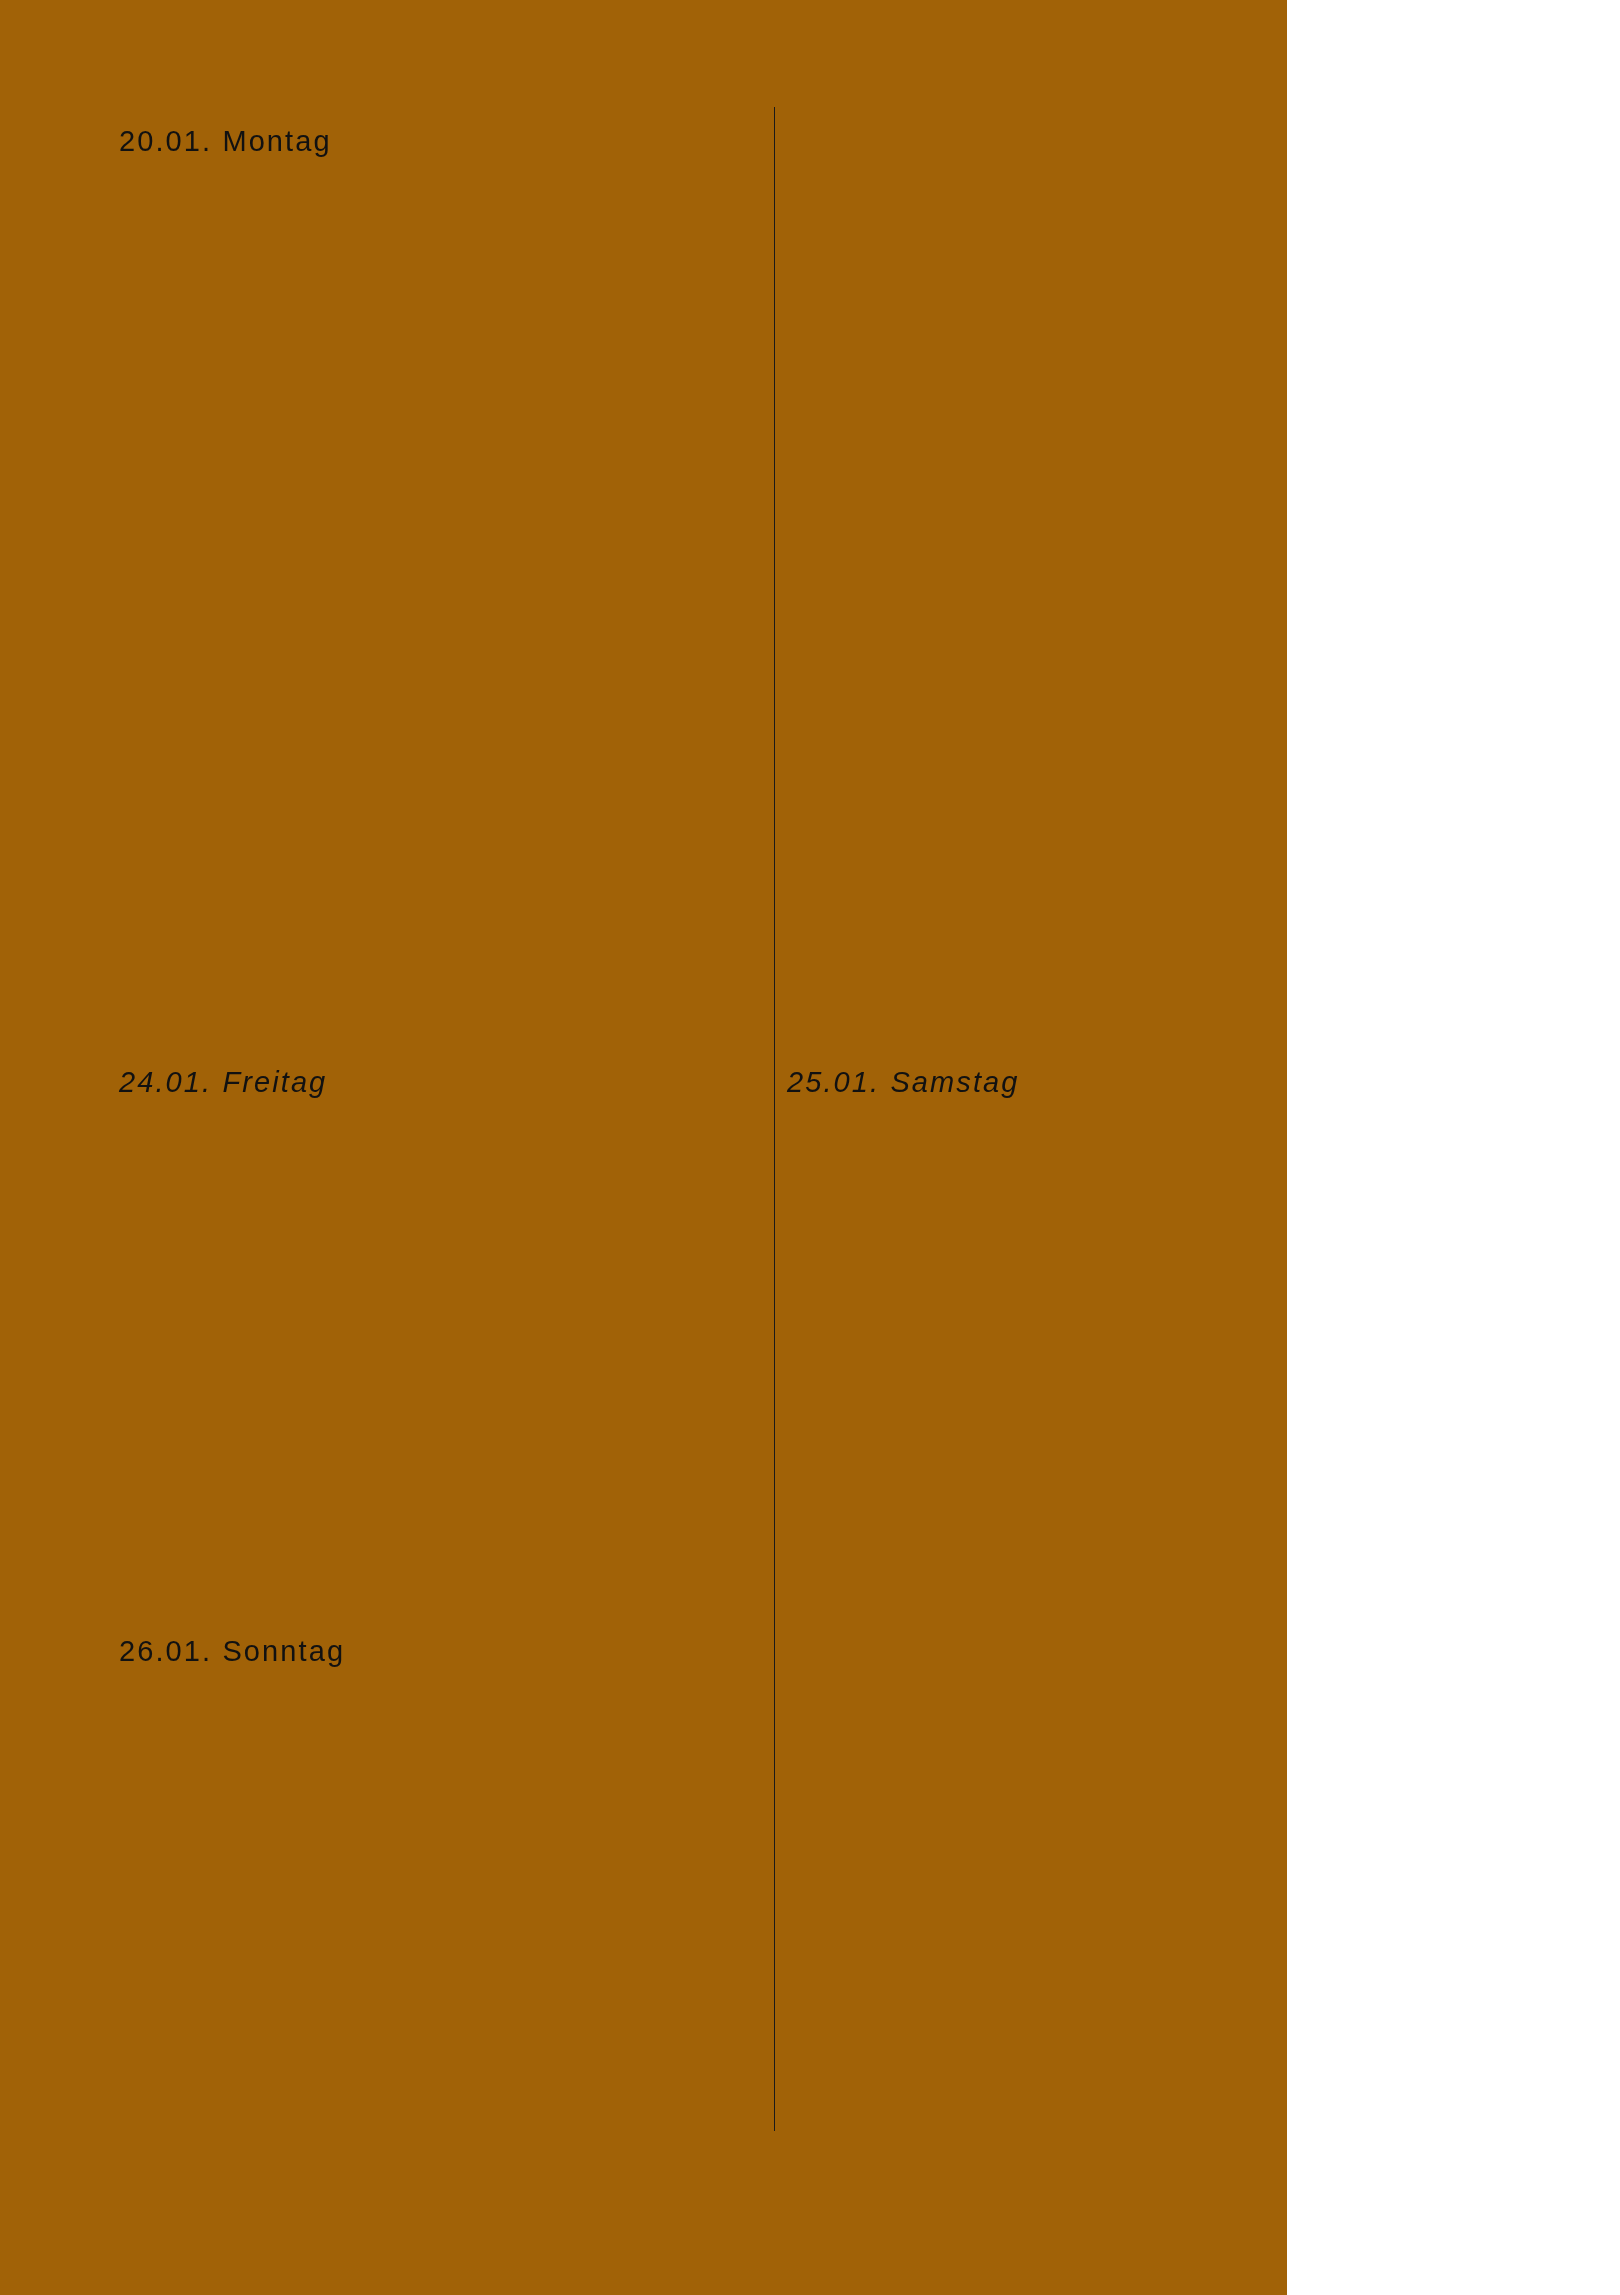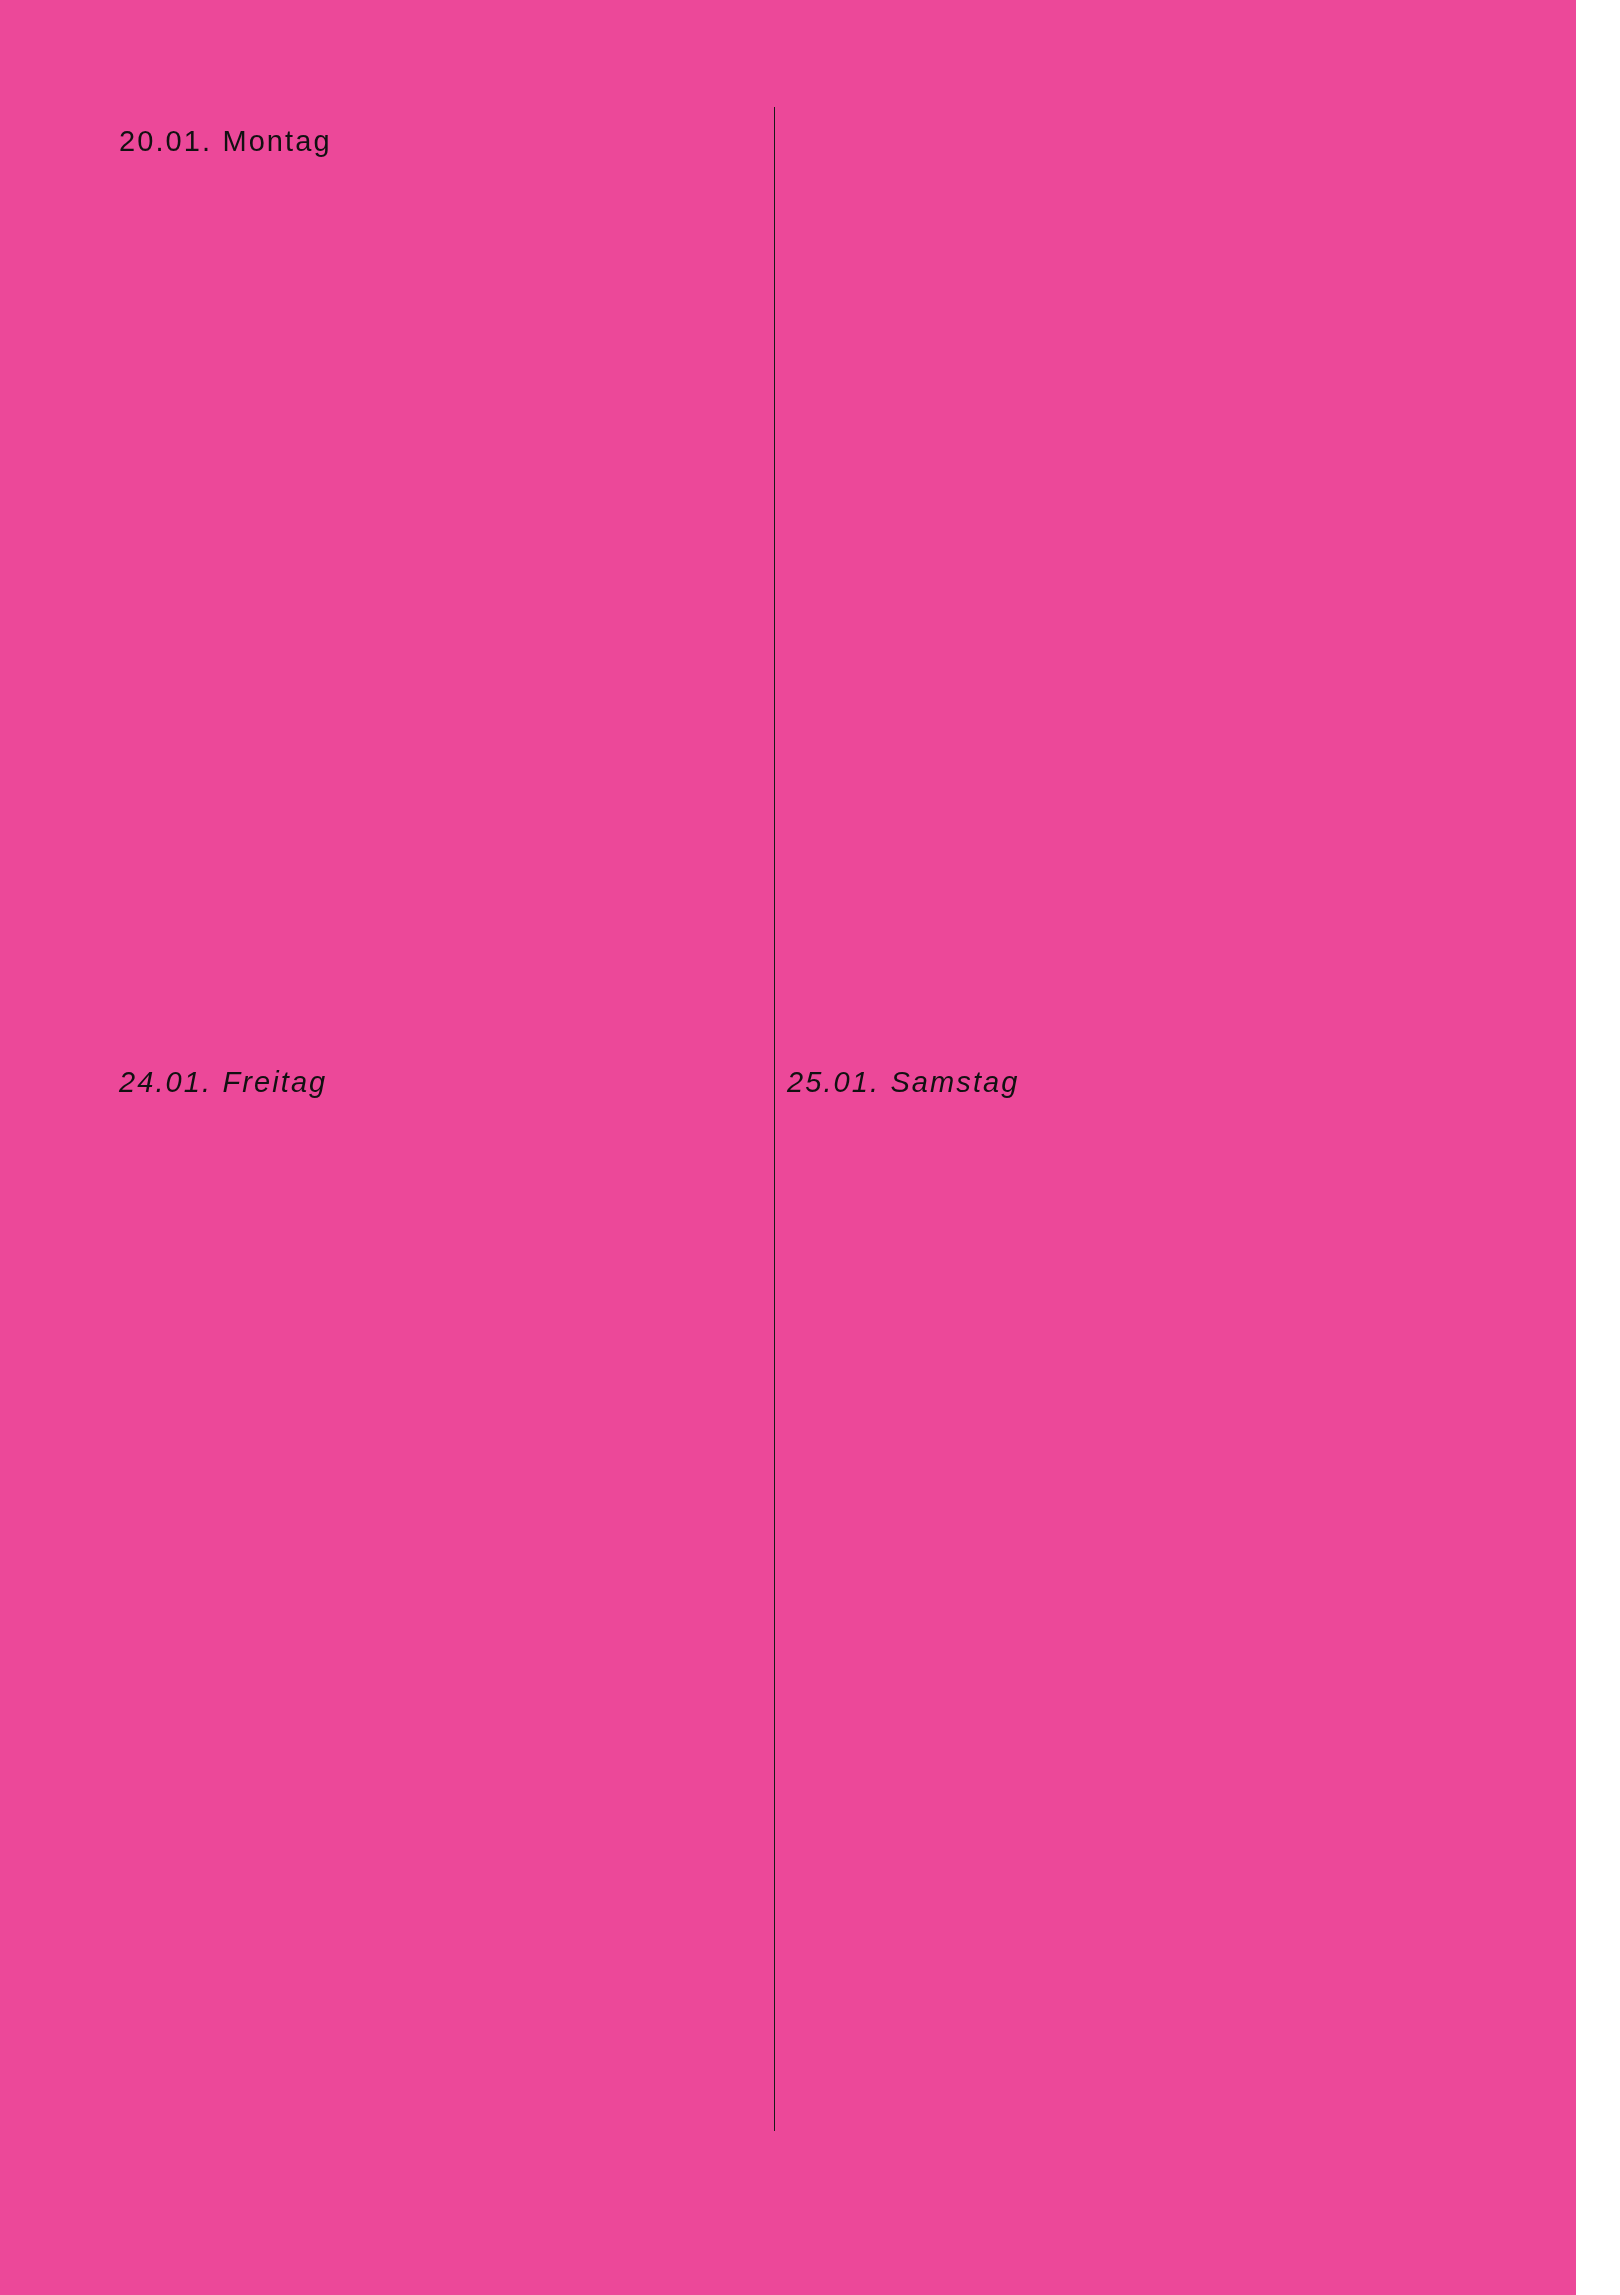--- a/index.html
+++ b/index.html
@@ -6,23 +6,23 @@
     margin: 0;
     padding: 0;
     background: #ffffff;
   }
   body {
     font-family: "Liberation Sans", sans-serif;
     color: #111111;
   }
   .page {
     position: relative;
-    width: 1576px;
+    width: 1287px;
     height: 2295px;
-    background: #ec4899;
+    background: #a16207;
     box-sizing: border-box;
     overflow: hidden;
   }
   
   .divider {
     position: absolute;
     left: 774px;
     top: 107px;
     width: 1.4px;
     height: 2024px;
@@ -86,19 +86,20 @@
       <div class="cell-label">24.01. Freitag</div>
       <div class="cell-body"></div>
     </div>
 
     <div class="cell col-right row-3">
       <div class="cell-label">25.01. Samstag</div>
       <div class="cell-body"></div>
     </div>
 
     <div class="cell col-left row-4">
+      <div class="cell-label">26.01. Sonntag</div>
       <div class="cell-body"></div>
     </div>
 
 
   </div>
 </div>
 
 
 </body></html>

